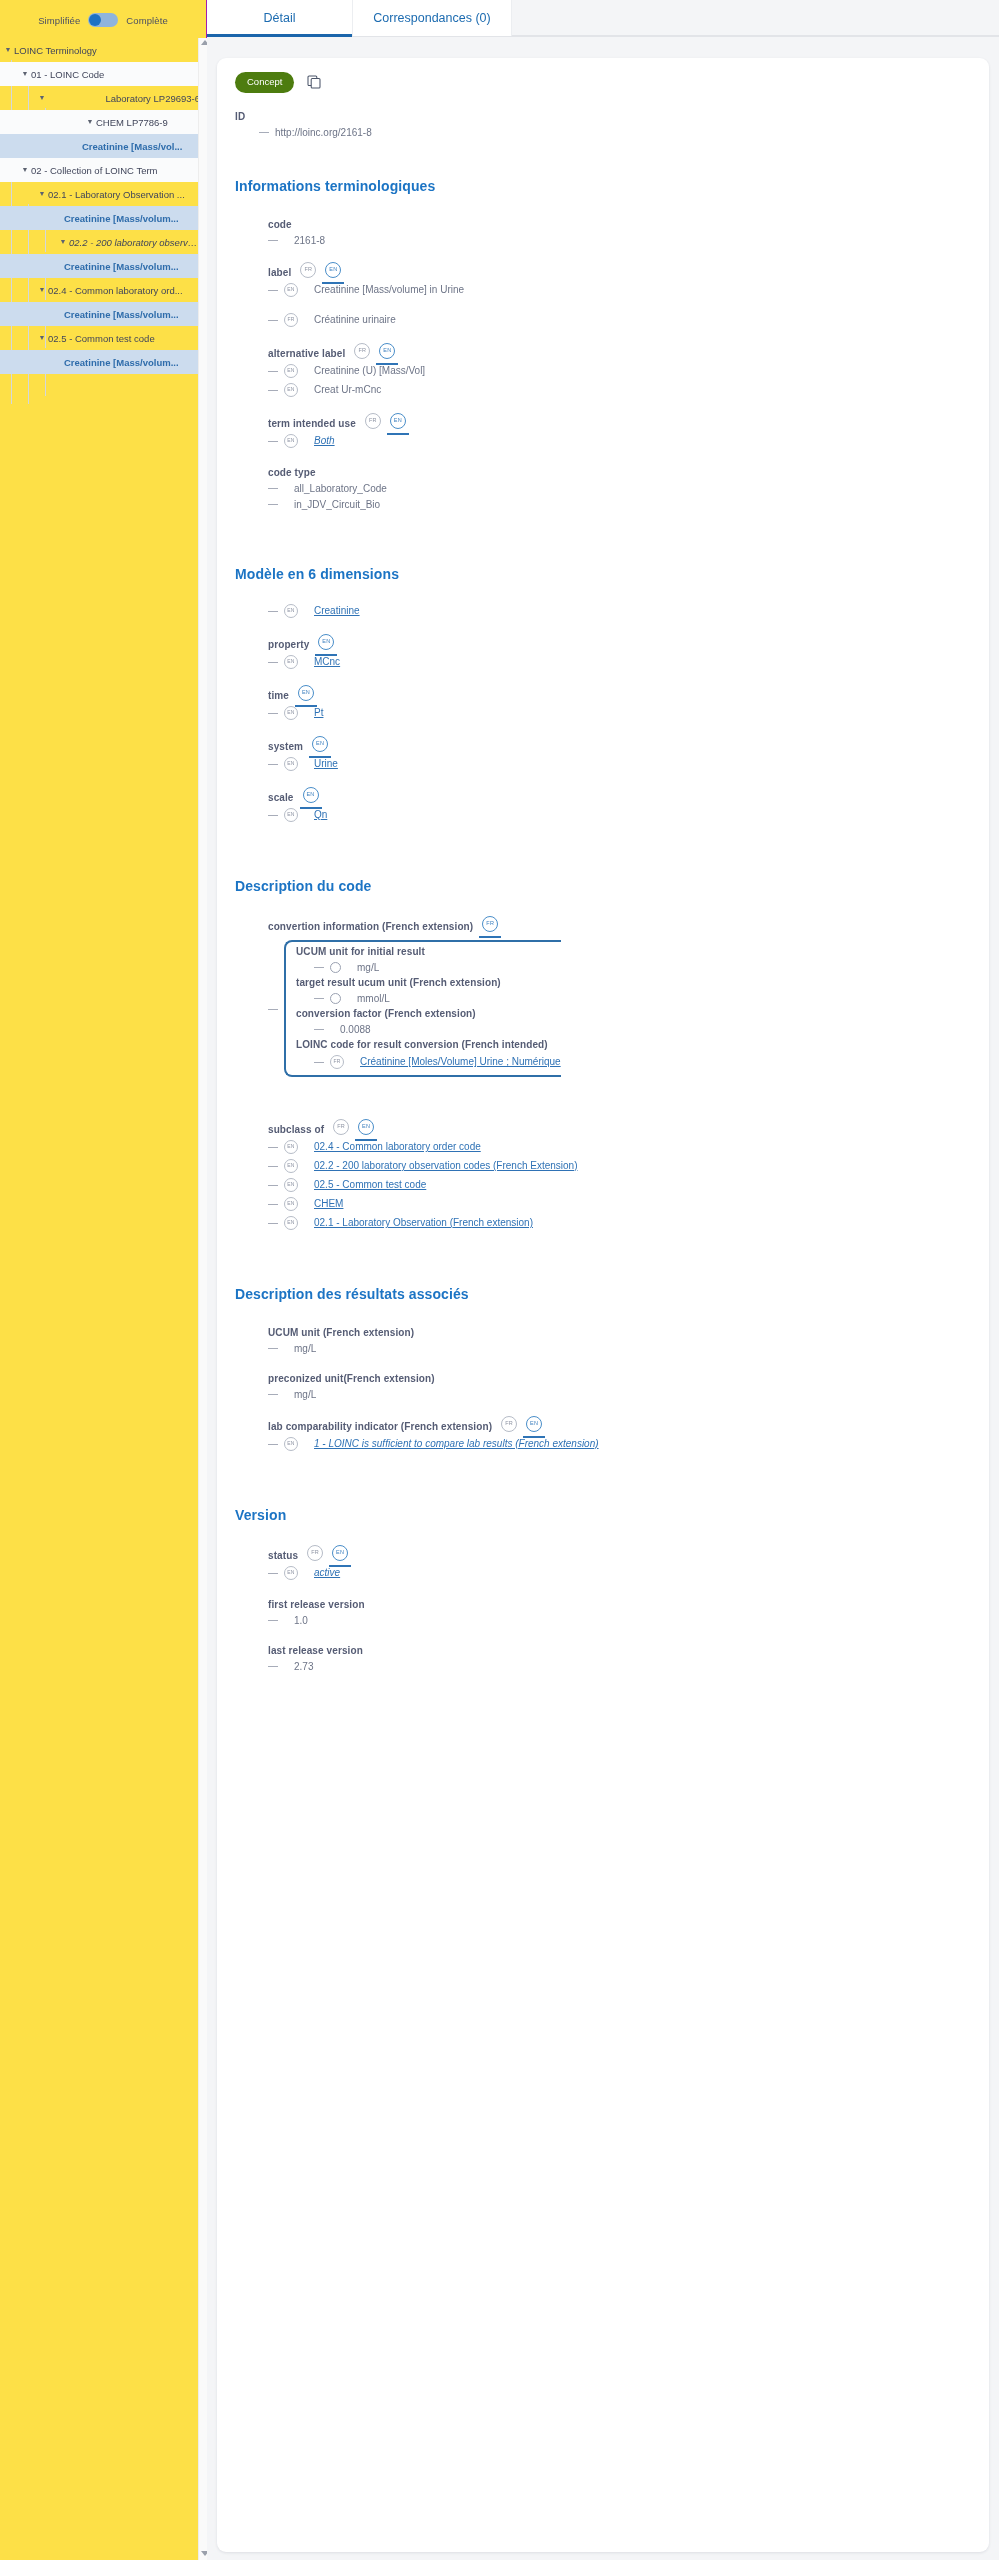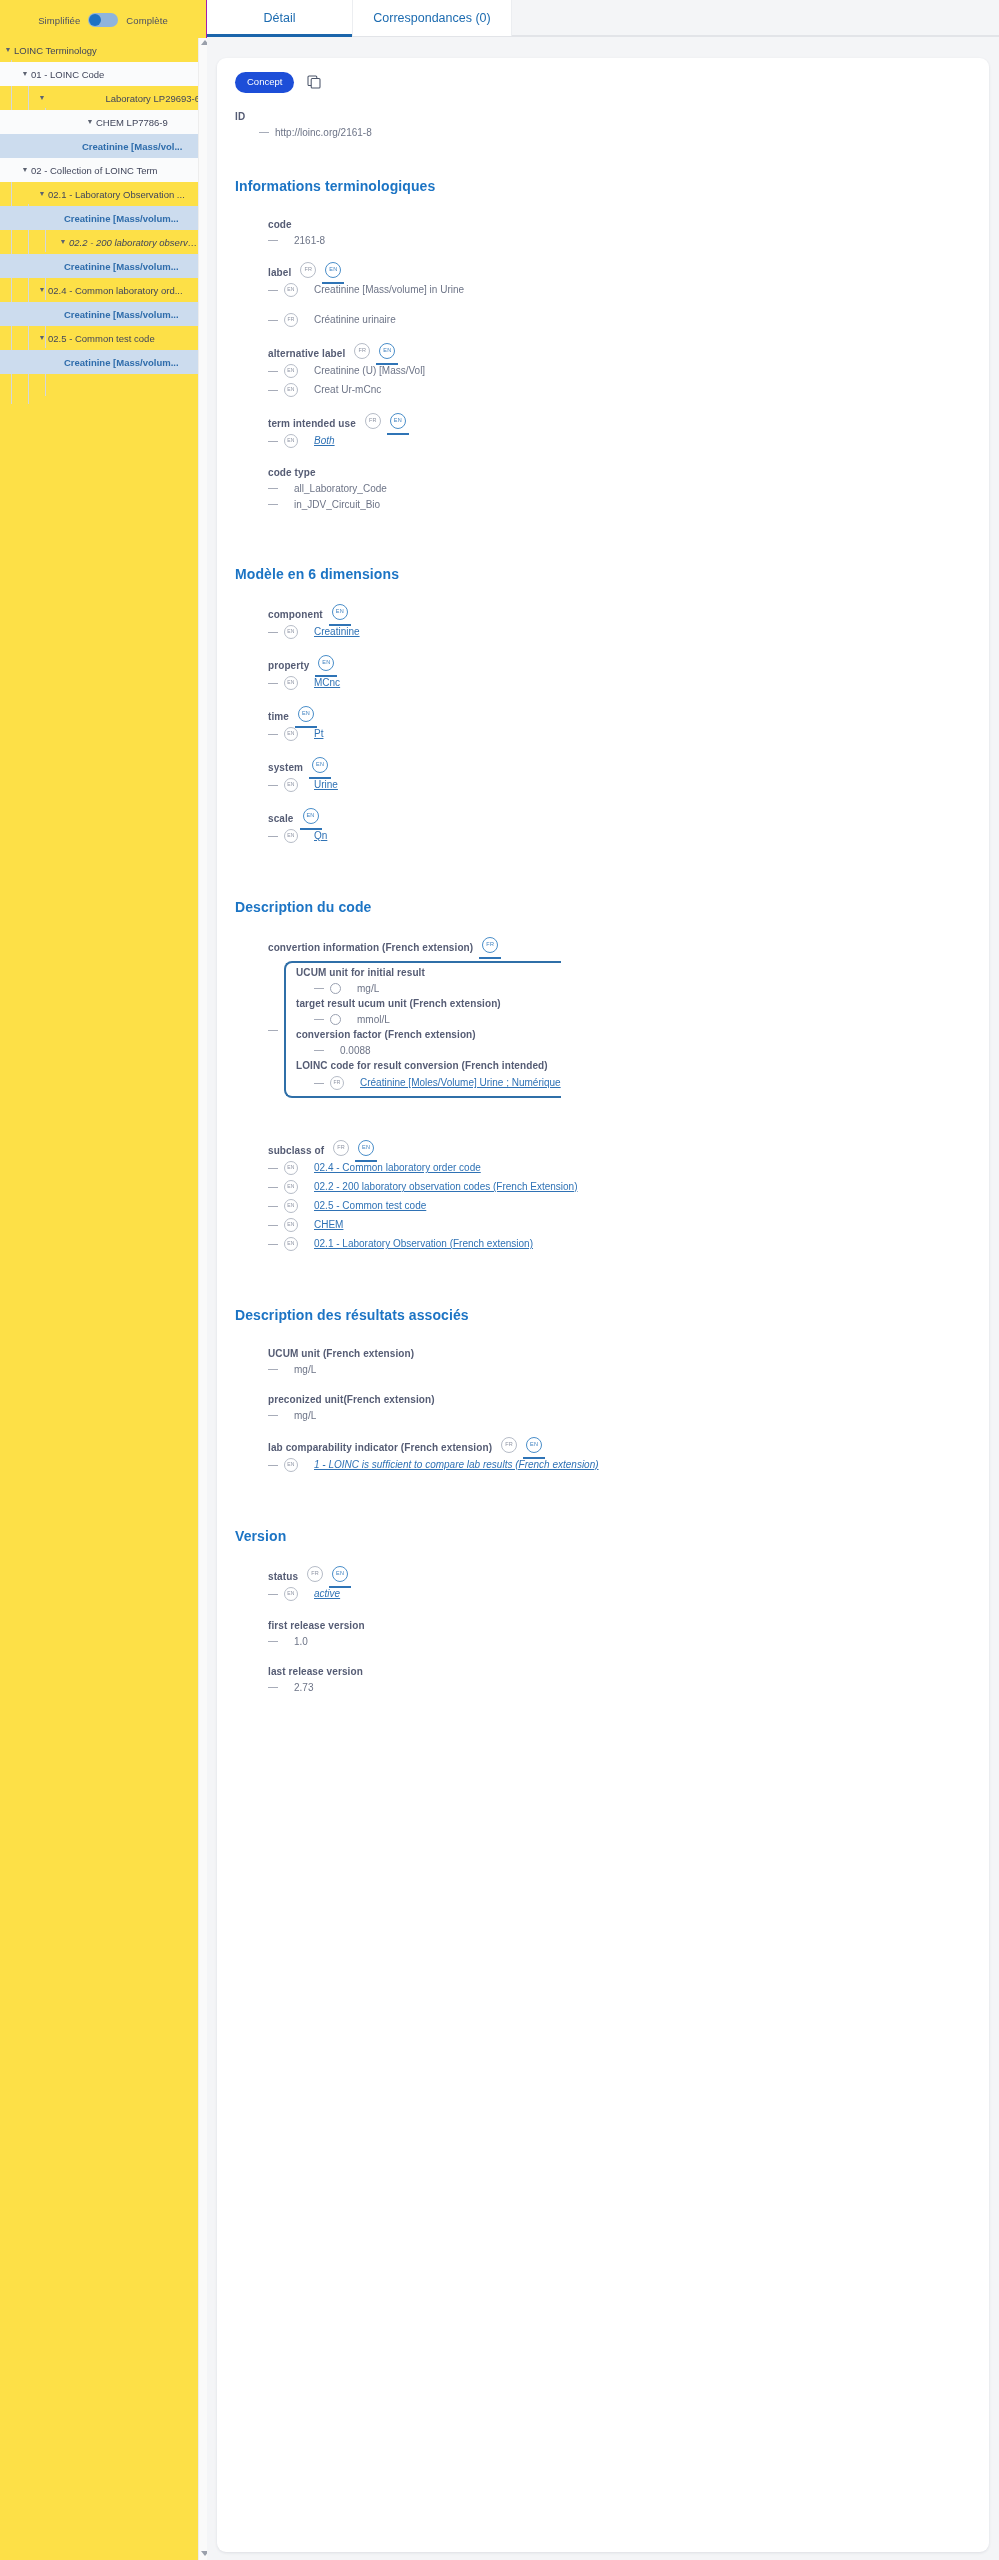--- a/index.html
+++ b/index.html
@@ -164,21 +164,21 @@
     overflow: hidden;
   }
 
   .card-head {
     display: flex;
     align-items: center;
     gap: 12px;
     margin-bottom: 18px;
   }
   .chip {
-    background: #1d4ed8;
+    background: #4d7c0f;
     color: #ffffff;
     font-size: 9.5px;
     border-radius: 11px;
     padding: 5px 12px 6px 12px;
     line-height: 1;
     cursor: pointer;
   }
   .copy-ico { width: 16px; height: 16px; cursor: pointer; display: block; }
 
   .field-name {
@@ -497,24 +497,20 @@
           </div>
         </div>
       </div>
 
       <div class="spacer-lg"></div>
 
       <h2 class="section">Modèle en 6 dimensions</h2>
       <div class="section-block">
 
         <div class="field">
-          <div class="field-head">
-            <span class="field-name">component</span>
-            <span class="lang-pill sel">EN</span>
-          </div>
           <div class="row-val">
             <span class="dash">—</span>
             <span class="lang-pill small">EN</span>
             <span class="val-link pad-left-extra">Creatinine</span>
           </div>
         </div>
 
         <div class="field">
           <div class="field-head">
             <span class="field-name">property</span>

